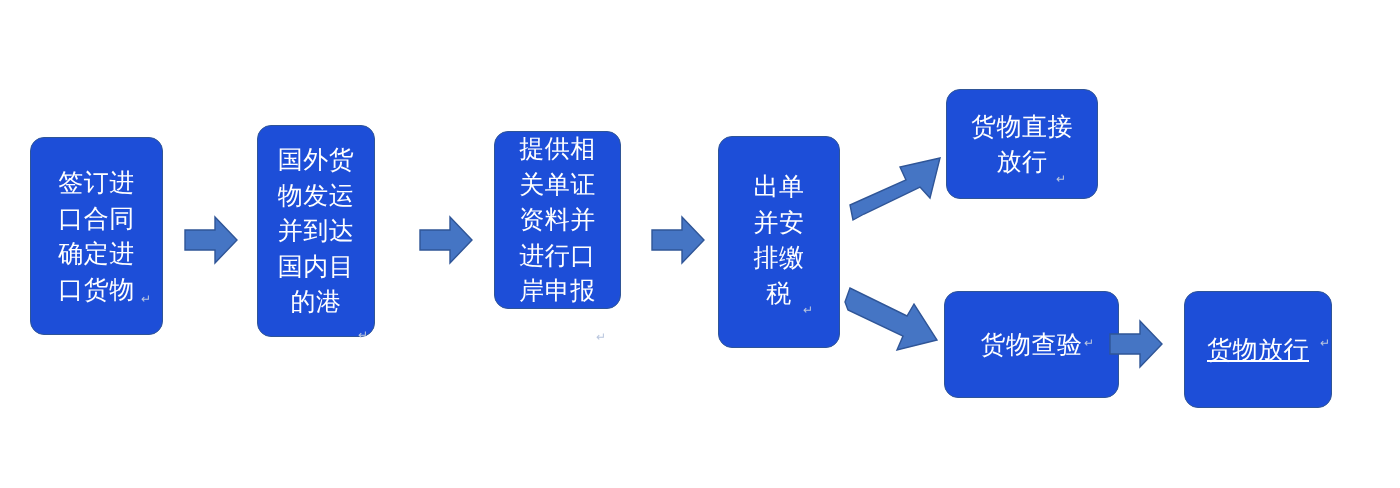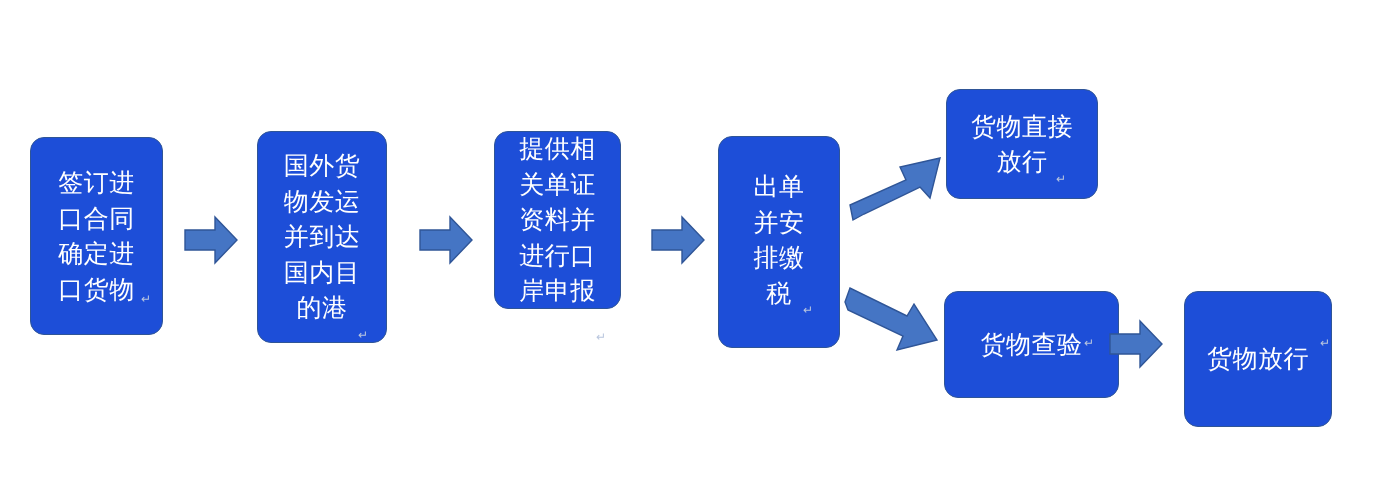--- a/index.html
+++ b/index.html
@@ -67,21 +67,21 @@
 <div id="canvas">
 
   <div class="node" style="left:30px; top:137px; width:133px; height:198px;">
     <span class="label">签订进
 口合同
 确定进
 口货物</span>
   </div>
   <span class="pilcrow" style="left:141px; top:292px;">↵</span>
 
-  <div class="node" style="left:257px; top:131px; width:130px; height:212px;">
+  <div class="node" style="left:257px; top:125px; width:118px; height:212px;">
     <span class="label">国外货
 物发运
 并到达
 国内目
 的港</span>
   </div>
   <span class="pilcrow" style="left:358px; top:328px;">↵</span>
 
   <div class="node" style="left:494px; top:131px; width:127px; height:178px;">
     <span class="label">提供相
@@ -104,21 +104,21 @@
     <span class="label">货物直接
 放行</span>
   </div>
   <span class="pilcrow" style="left:1056px; top:172px;">↵</span>
 
   <div class="node" style="left:944px; top:291px; width:175px; height:107px;">
     <span class="label">货物查验</span>
   </div>
   <span class="pilcrow" style="left:1084px; top:336px;">↵</span>
 
-  <div class="node" style="left:1184px; top:291px; width:148px; height:136px;">
+  <div class="node" style="left:1184px; top:291px; width:148px; height:117px;text-decoration:underline;">
     <span class="label">货物放行</span>
   </div>
   <span class="pilcrow" style="left:1320px; top:336px;">↵</span>
 
   <div class="arrow" style="left:185px; top:217px; width:52px; height:46px;">
     <svg width="52" height="46" viewBox="0 0 52 46">
       <path d="M0,13 L30,13 L30,0 L52,23 L30,46 L30,33 L0,33 Z"></path>
     </svg>
   </div>
 

